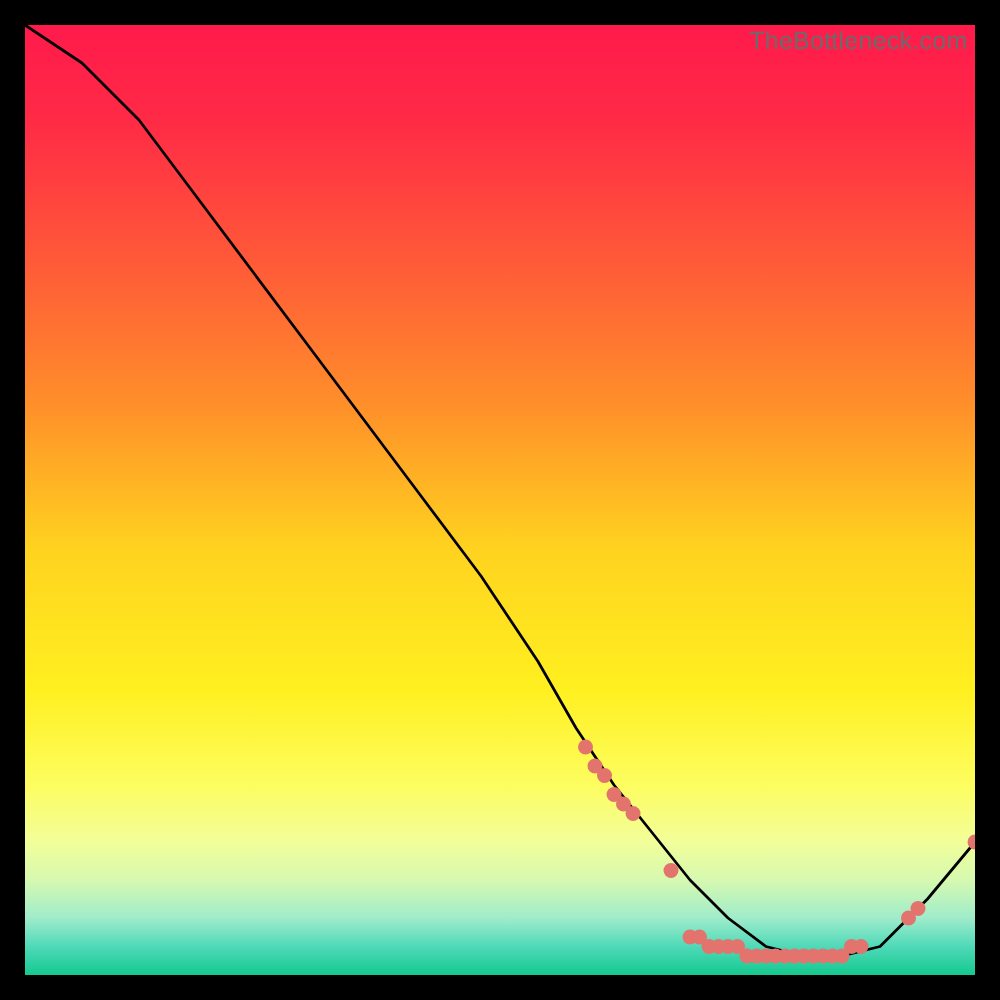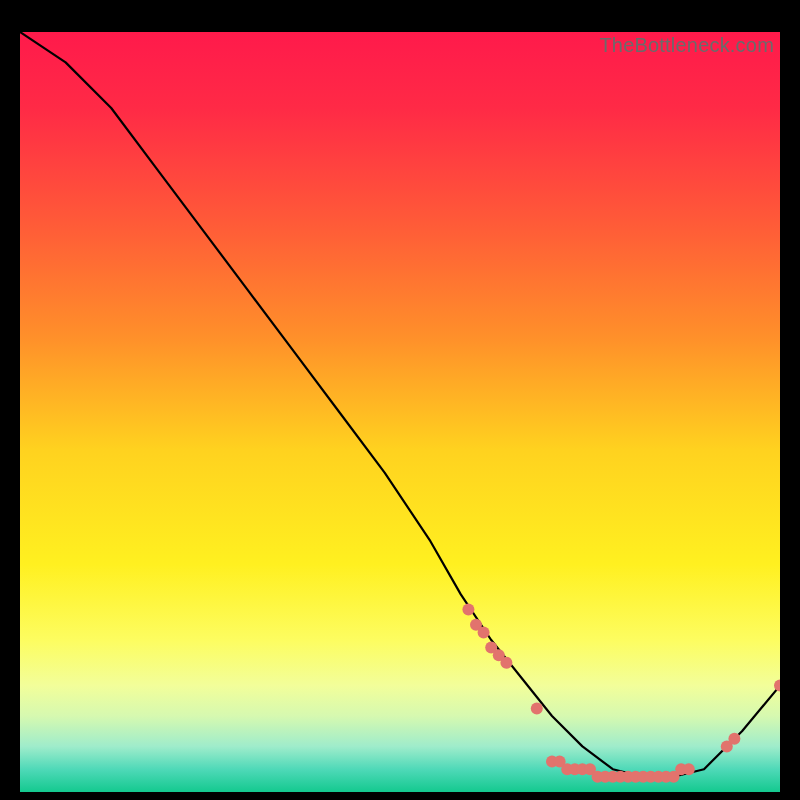--- a/index.html
+++ b/index.html
@@ -11,21 +11,20 @@
     overflow: hidden;
     font-family: Arial, Helvetica, sans-serif;
   }
   .frame {
     position: absolute;
     left: 20px;
     top: 20px;
     width: 760px;
     height: 677px;
     background: #000;
-    margin-top: 12px;
   }
   .plot {
     position: absolute;
     left: 0;
     top: 0;
     width: 760px;
     height: 760px;
   }
   .watermark {
     position: absolute;

